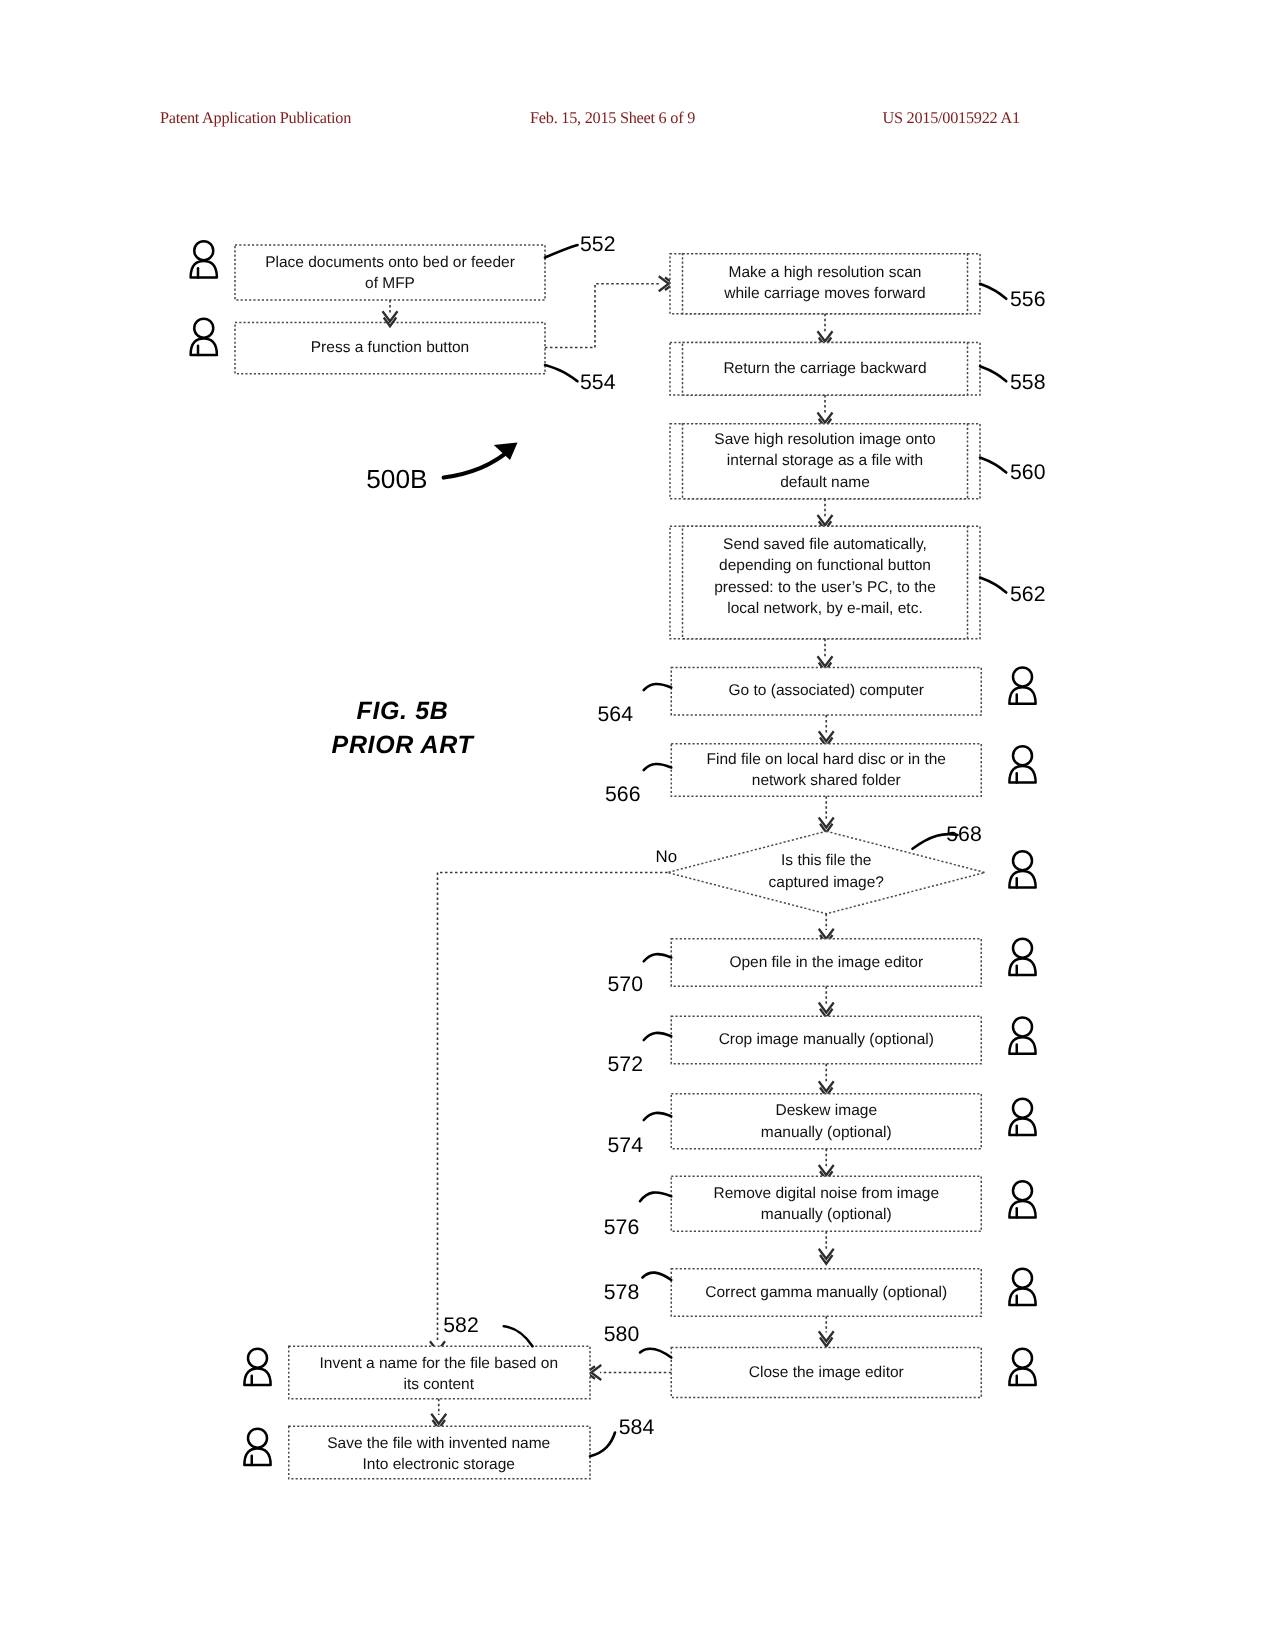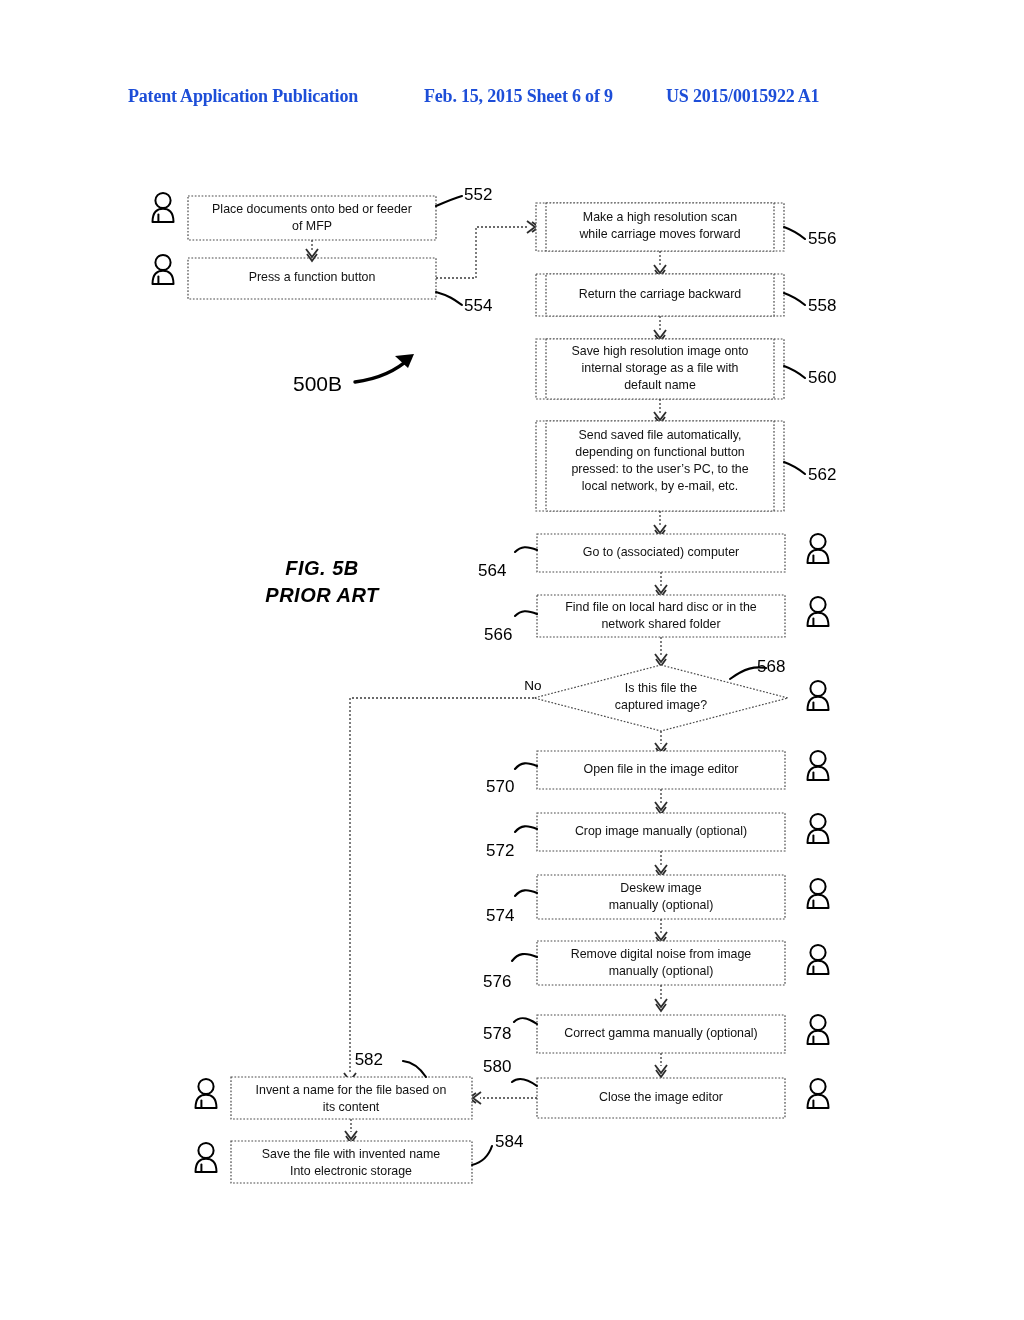--- a/index.html
+++ b/index.html
@@ -18,29 +18,29 @@
   #sheet {
     position: absolute;
     inset: 0;
     width: 1024px;
     height: 1320px;
   }
   .hdr {
     position: absolute;
     top: 86px;
     font-family: "Liberation Serif", serif;
-    font-weight: bold;
-    font-size: 18px;
+    font-weight: normal;
+    font-size: 13px;
     letter-spacing: -0.2px;
     white-space: nowrap;
-    color: #1d4ed8;
+    color: #7f1d1d;
   }
   #hdr-pub   { left: 128px; }
   #hdr-date  { left: 424px; }
-  #hdr-num   { left: 666px; }
+  #hdr-num   { left: 706px; }
 
   svg#fig { position:absolute; left:0; top:0; width:1024px; height:1320px; }
 
   .boxtext {
     font-family: "Liberation Sans", sans-serif;
     font-size: 12.4px;
     fill: #111;
     text-anchor: middle;
     dominant-baseline: middle;
   }

